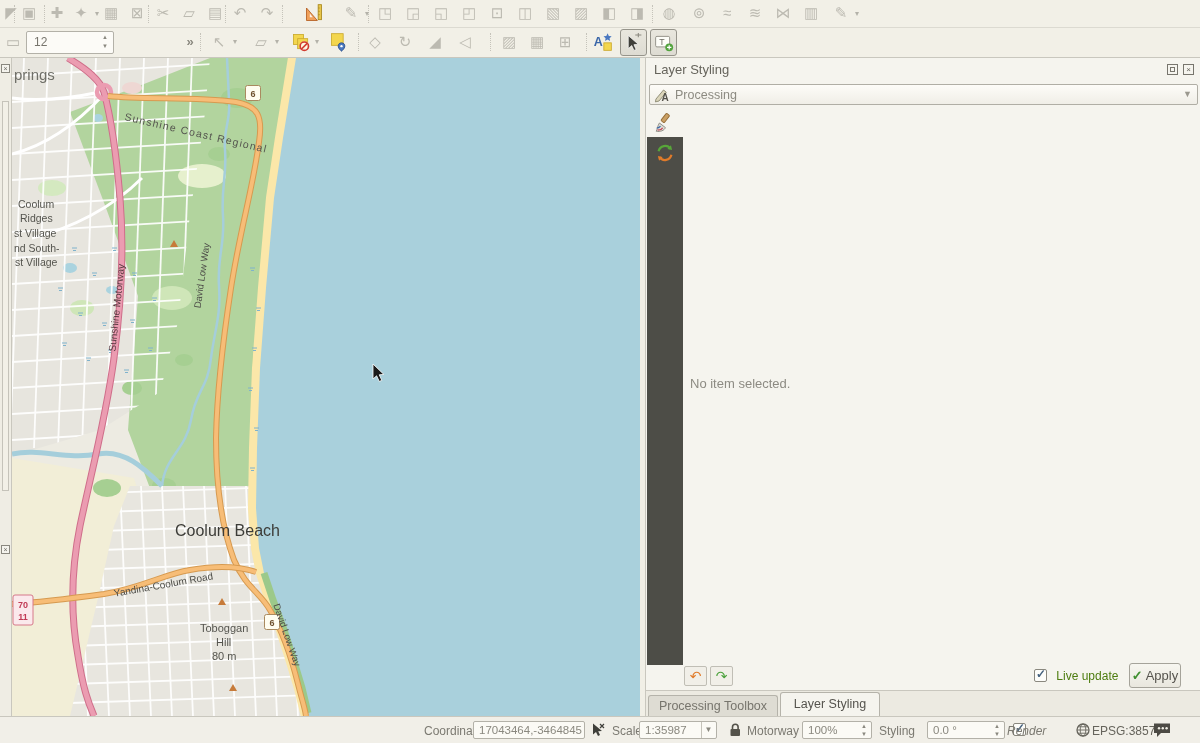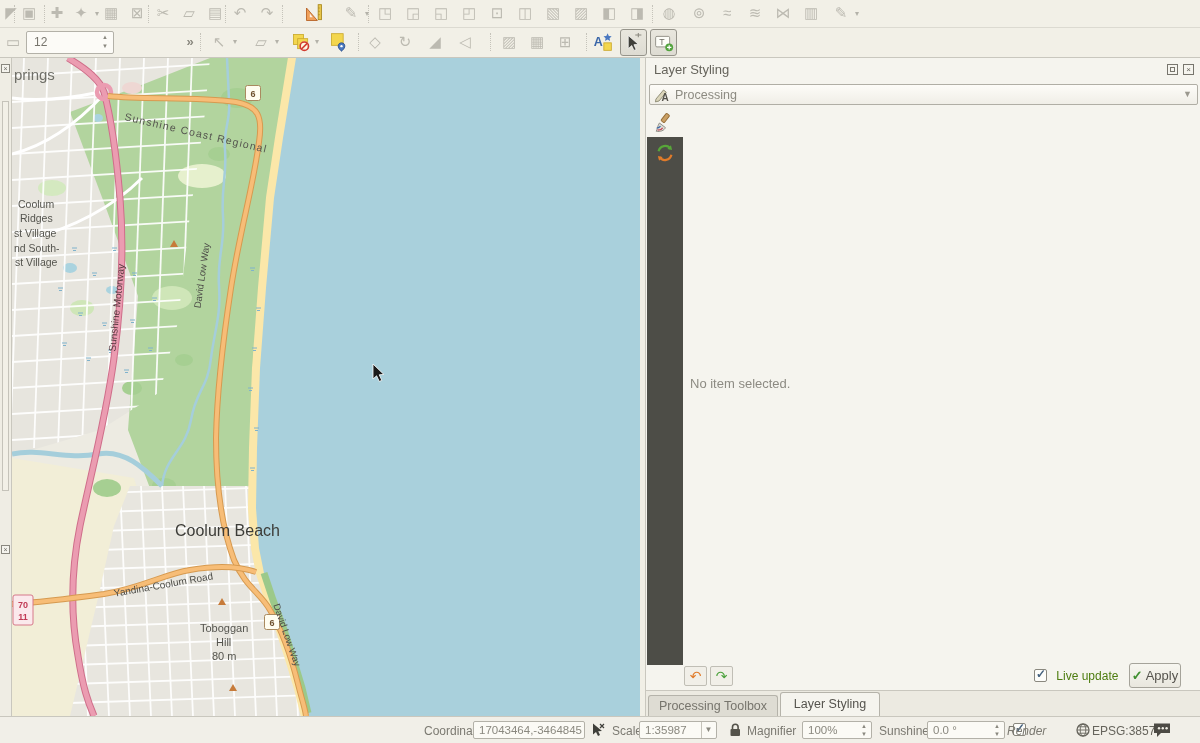--- a/index.html
+++ b/index.html
@@ -461,26 +461,26 @@
         </svg></span>
     <span class="sb-lbl" style="left:612px;">Scale</span>
     <span class="sb-input" style="left:639px; width:78px;">
       <span>1:35987</span>
       <span class="arr">▼</span>
     </span>
     <span class="sb-icon" id="lockIcon" style="left:727px;"><svg viewBox="0 0 16 16">
           <rect x="3.5" y="7" width="9.5" height="7" rx="1" fill="#55534b"></rect>
           <path d="M5.5 7 V5 a2.8 2.8 0 0 1 5.6 0 V7" fill="none" stroke="#55534b" stroke-width="1.6"></path>
         </svg></span>
-    <span class="sb-lbl" style="left:747px;">Magnifier</span>
+    <span class="sb-lbl" style="left:747px;">Motorway</span>
     <span class="sb-input" style="left:802px; width:70px;">
       <span>100%</span>
       <span class="updown">▲<br>▼</span>
     </span>
-    <span class="sb-lbl" style="left:879px;">Sunshine</span>
+    <span class="sb-lbl" style="left:879px;">Styling</span>
     <span class="sb-input" style="left:927px; width:78px;">
       <span>0.0 °</span>
       <span class="updown">▲<br>▼</span>
     </span>
     <span class="sb-check" style="left:1013px;">
       <span class="checkbox"><span class="chk">✓</span></span>
     </span>
     <span class="sb-lbl" style="left:1007px;font-style:italic;">Render</span>
     <span class="sb-icon" id="globeIcon" style="left:1075px;"><svg viewBox="0 0 16 16">
           <circle cx="8" cy="8" r="6" fill="none" stroke="#66645c" stroke-width="1.3"></circle>

